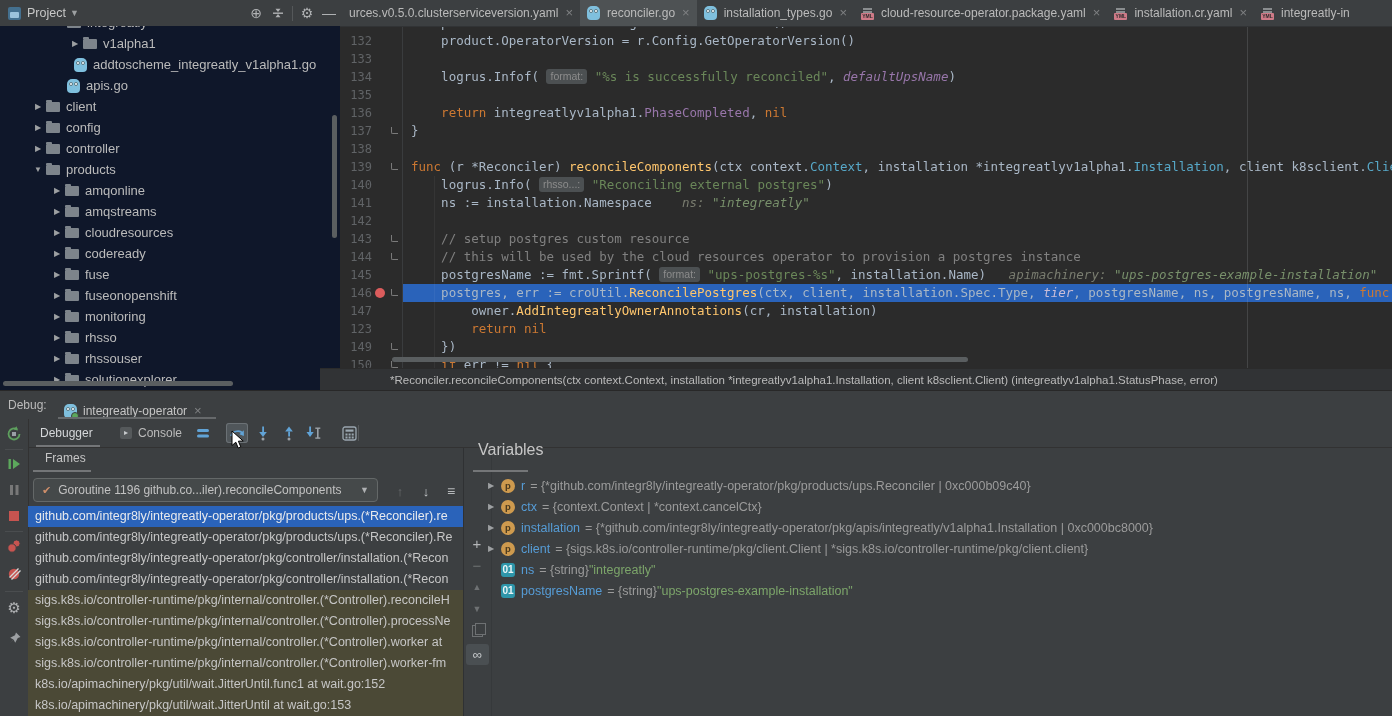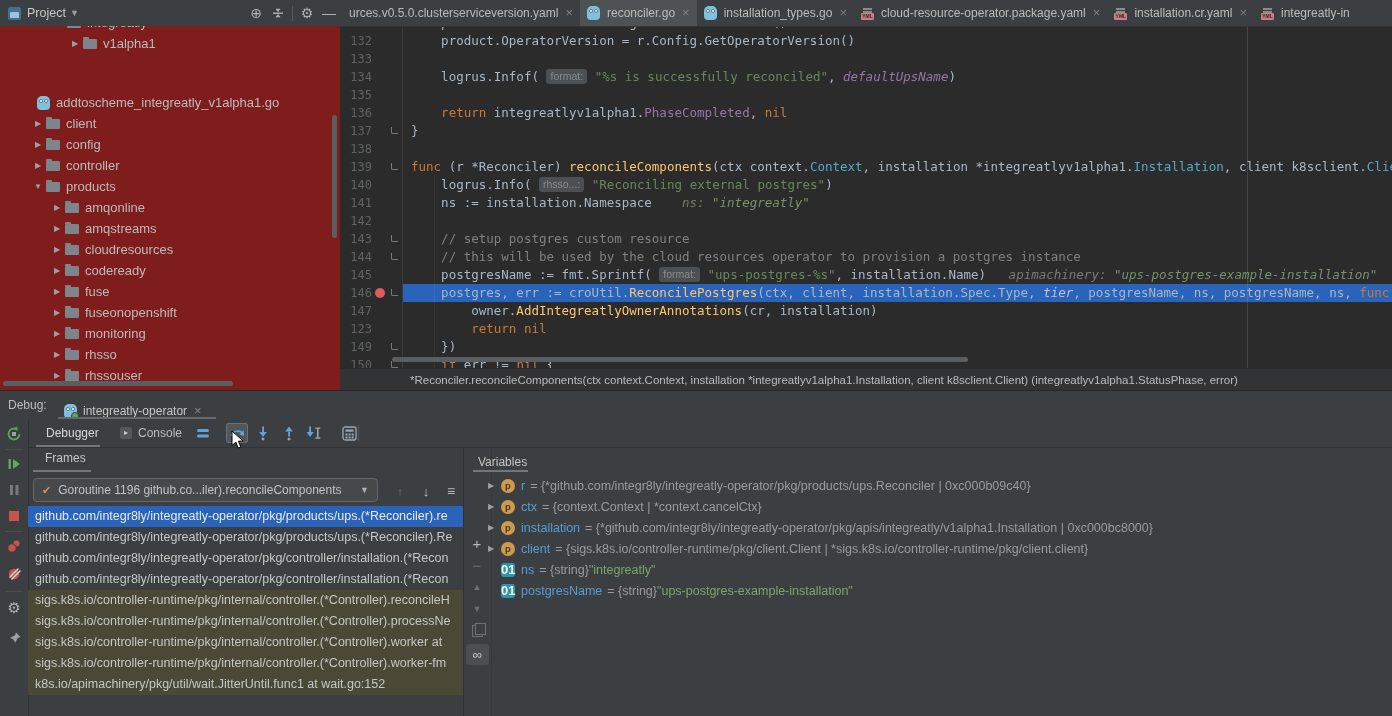--- a/index.html
+++ b/index.html
@@ -1,16 +1,16 @@
 <!DOCTYPE html>
 <html><head>
 <meta charset="utf-8">
 <style>
   html,body{margin:0;padding:0;background:#2B2B2B;}
-  #app{position:relative;width:1392px;height:716px;background:#7f1d1d;overflow:hidden;
+  #app{position:relative;width:1392px;height:716px;background:#0f172a;overflow:hidden;
        font-family:"Liberation Sans",sans-serif;color:#BBBBBB;font-size:12px;}
   .nosel{user-select:none}
 
   
   .topbar{position:absolute;left:0;top:0;width:340px;height:26px;background:#3C3F41;display:flex;align-items:center;z-index:6;padding-left:8px;box-sizing:border-box;}
   .topbar .ttl{margin:0 4px 0 6px;color:#C8C8C8;font-size:12.5px}
   .caret{font-size:9px;color:#9DA0A2}
   .sp{flex:1}
   .tbi{width:22px;height:22px;display:flex;align-items:center;justify-content:center;color:#AFB1B3;font-size:14px;flex:none}
   .vdiv{width:1px;height:15px;background:#55585A;margin:0 3px;flex:none}
@@ -54,32 +54,32 @@
   .code{flex:1;padding-left:8px;color:#A9B7C6;overflow:hidden}
   .cline.hl .code{background:#2A63BA}
   .k{color:#CC7832}.s{color:#6A8759}.c{color:#808080}.f{color:#FFC66D}
   .t{color:#57A8C8}.p{color:#9876AA}.pi{color:#9876AA;font-style:italic}
   .ti{color:#C9BDD8;font-style:italic}
   .h{color:#7A7D70;font-style:italic}.hs{color:#78906B;font-style:italic}
   .chip{display:inline-block;background:#4C5052;color:#8C8C8C;border-radius:3px;padding:0 4px;height:15px;line-height:15px;font-family:"Liberation Sans",sans-serif;font-size:10.5px;vertical-align:1px}
   .mguide{position:absolute;left:907px;top:0;width:1px;height:342px;background:rgba(160,165,170,.22);z-index:3}
   .iguide{position:absolute;left:94px;top:150px;width:1px;height:200px;background:rgba(255,255,255,.05)}
   .ehscroll{position:absolute;left:52px;top:331px;width:576px;height:5px;background:#5A5E60;border-radius:3px;z-index:4}
-  .crumb{position:absolute;left:340px;top:368px;right:0;height:22px;background:#313335;border-top:1px solid #2B2B2B;line-height:22px;font-size:11.5px;color:#BBBBBB;padding-left:70px;white-space:nowrap;overflow:hidden;z-index:2;box-sizing:border-box}
+  .crumb{position:absolute;left:320px;top:368px;right:0;height:22px;background:#313335;border-top:1px solid #2B2B2B;line-height:22px;font-size:11.5px;color:#BBBBBB;padding-left:70px;white-space:nowrap;overflow:hidden;z-index:2;box-sizing:border-box}
 
   
   .debug{position:absolute;left:0;top:390px;right:0;bottom:0;background:#3C3F41;border-top:1px solid #282828}
   .dlabel{position:absolute;left:8px;top:0;height:28px;line-height:28px;font-size:12px;color:#BBBBBB}
   .dtab{position:absolute;left:58px;top:1px;height:26px;display:flex;align-items:flex-end;padding:0 6px;font-size:12px;color:#C6C6C6}
   .dtab .x{color:#7F8183;font-size:13px;margin-left:7px}
   .dtab .gwrap{position:relative;margin-right:6px;width:13px;height:14px}
   .dtabline{position:absolute;left:58px;top:26px;width:158px;height:2px;background:#66696B}
   .dtoolbar{position:absolute;left:28px;top:28px;right:0;height:28px;border-bottom:1px solid #323232}
   .dtabname{position:absolute;top:0;height:28px;line-height:28px;font-size:12px;color:#BBBBBB}
-  .debuggertab{left:18px;color:#D6D8DA}
+  .debuggertab{left:12px;color:#D6D8DA}
   .debline{position:absolute;left:8px;top:26px;width:64px;height:2px;background:#747678}
   .consicon{position:absolute;left:92px;top:8px;width:12px;height:12px;background:#55595B;border-radius:2px;color:#C8CBCD;font-size:8px;line-height:12px;text-align:center}
   .consoletab{left:110px}
   .dico{position:absolute;top:4px;width:22px;height:20px;display:flex;align-items:center;justify-content:center}
   .pressed{background:#50565A;border-radius:3px;box-shadow:inset 0 0 0 1px #6B7175}
   .tsep{position:absolute;left:330px;top:6px;width:1px;height:16px;background:#55585A}
 
   .leftcol{position:absolute;left:0;top:28px;width:28px;bottom:0;border-right:1px solid #323232}
   .lci{position:absolute;left:4px;width:20px;height:20px;display:flex;align-items:center;justify-content:center}
   .lcsep{position:absolute;left:5px;width:18px;height:1px;background:#4A4D4F}
@@ -97,28 +97,28 @@
   .frow.lib{background:#4B4936}
 
   
   .watchcol{position:absolute;left:463px;top:57px;width:27px;bottom:0;border-left:1px solid #2F3133;border-right:1px solid #36393B}
   .wci{position:absolute;left:3px;width:20px;height:18px;display:flex;align-items:center;justify-content:center;color:#6E7173}
   .copyico{width:9px;height:10px;border:1px solid #6E7173;position:relative}
   .copyico::before{content:"";position:absolute;left:2px;top:-3px;width:9px;height:10px;border:1px solid #6E7173;background:#3C3F41}
   .glassbtn{position:absolute;left:2px;top:196px;width:23px;height:21px;background:#4A4F52;border-radius:3px;color:#C8CBCD;font-size:13px;display:flex;align-items:center;justify-content:center}
 
   
-  .var-title{position:absolute;left:478px;top:64px;font-size:12px;color:#C6C6C6}
+  .var-title{position:absolute;left:478px;top:50px;font-size:16px;color:#C6C6C6}
   .var-underline{position:absolute;left:473px;top:79px;width:55px;height:2px;background:#747678}
   .var-rows{position:absolute;left:484px;top:84px;right:0;bottom:0;overflow:hidden}
   .vrow{height:21px;display:flex;align-items:center;font-size:12.5px;white-space:nowrap;overflow:hidden}
   .varrow{width:14px;font-size:8px;color:#9DA0A2;text-align:center;flex:none}
   .vicon{width:14px;height:14px;margin:0 6px 0 3px;flex:none;text-align:center;font-weight:bold}
   .vicon.pp{border-radius:50%;background:#CE9A4E;color:#4B3A1E;font-size:9.5px;line-height:14px}
-  .vicon.v01{border-radius:3px;background:#2E96AA;color:#EAF6F8;font-size:13px;line-height:14px}
+  .vicon.v01{border-radius:3px;background:#2E96AA;color:#EAF6F8;font-size:10px;line-height:14px}
   .vname{color:#569CD6}
   .vval{color:#9B9B9B;margin-left:5px}
   .vstr{color:#7CA56A}
 
   .cursor{position:absolute;left:231px;top:430px;z-index:99}
 </style>
 </head>
 <body>
 
 <div id="app" class="nosel">
@@ -176,24 +176,29 @@
       <div class="trow" style="margin-top: -14px; padding-left: 51px;">
         <span class="arrow">▼</span>
         <span class="fldr"></span>
         <span class="tlbl">integreatly</span>
       </div>
       <div class="trow" style="padding-left: 67px;">
         <span class="arrow">▶</span>
         <span class="fldr"></span>
         <span class="tlbl">v1alpha1</span>
       </div>
-      <div class="trow" style="padding-left: 21px; margin-top: 38px;">
+      <div class="trow" style="padding-left: 58px;">
         <span class="arrow"></span>
         <span class="goicon"></span>
         <span class="tlbl">addtoscheme_integreatly_v1alpha1.go</span>
+      </div>
+      <div class="trow" style="padding-left: 51px;">
+        <span class="arrow"></span>
+        <span class="goicon"></span>
+        <span class="tlbl">apis.go</span>
       </div>
       <div class="trow" style="padding-left: 30px;">
         <span class="arrow">▶</span>
         <span class="fldr"></span>
         <span class="tlbl">client</span>
       </div>
       <div class="trow" style="padding-left: 30px;">
         <span class="arrow">▶</span>
         <span class="fldr"></span>
         <span class="tlbl">config</span>
@@ -415,20 +420,21 @@
     <div class="frames-rows" id="frames">
         <div class="frow sel">github.com/integr8ly/integreatly-operator/pkg/products/ups.(*Reconciler).re</div>
         <div class="frow">github.com/integr8ly/integreatly-operator/pkg/products/ups.(*Reconciler).Re</div>
         <div class="frow">github.com/integr8ly/integreatly-operator/pkg/controller/installation.(*Recon</div>
         <div class="frow">github.com/integr8ly/integreatly-operator/pkg/controller/installation.(*Recon</div>
         <div class="frow lib">sigs.k8s.io/controller-runtime/pkg/internal/controller.(*Controller).reconcileH</div>
         <div class="frow lib">sigs.k8s.io/controller-runtime/pkg/internal/controller.(*Controller).processNe</div>
         <div class="frow lib">sigs.k8s.io/controller-runtime/pkg/internal/controller.(*Controller).worker at </div>
         <div class="frow lib">sigs.k8s.io/controller-runtime/pkg/internal/controller.(*Controller).worker-fm</div>
         <div class="frow lib">k8s.io/apimachinery/pkg/util/wait.JitterUntil.func1 at wait.go:152</div>
+        <div class="frow lib">k8s.io/apimachinery/pkg/util/wait.JitterUntil at wait.go:153</div>
       </div>
 
     <div class="watchcol">
       <span class="wci" style="top:86px;color:#B4B6B8;font-size:15px">+</span>
       <span class="wci" style="top:108px;font-size:15px">−</span>
       <span class="wci" style="top:130px;font-size:9px">▲</span>
       <span class="wci" style="top:152px;font-size:9px">▼</span>
       <span class="wci" style="top:174px">
           <span class="copyico"></span>
         </span>

